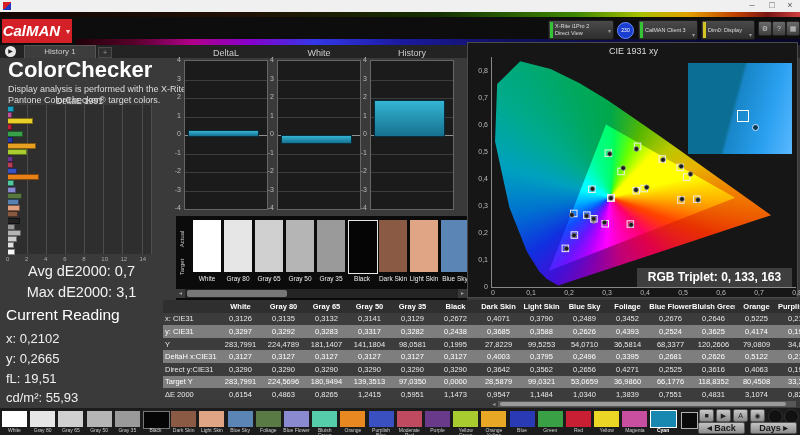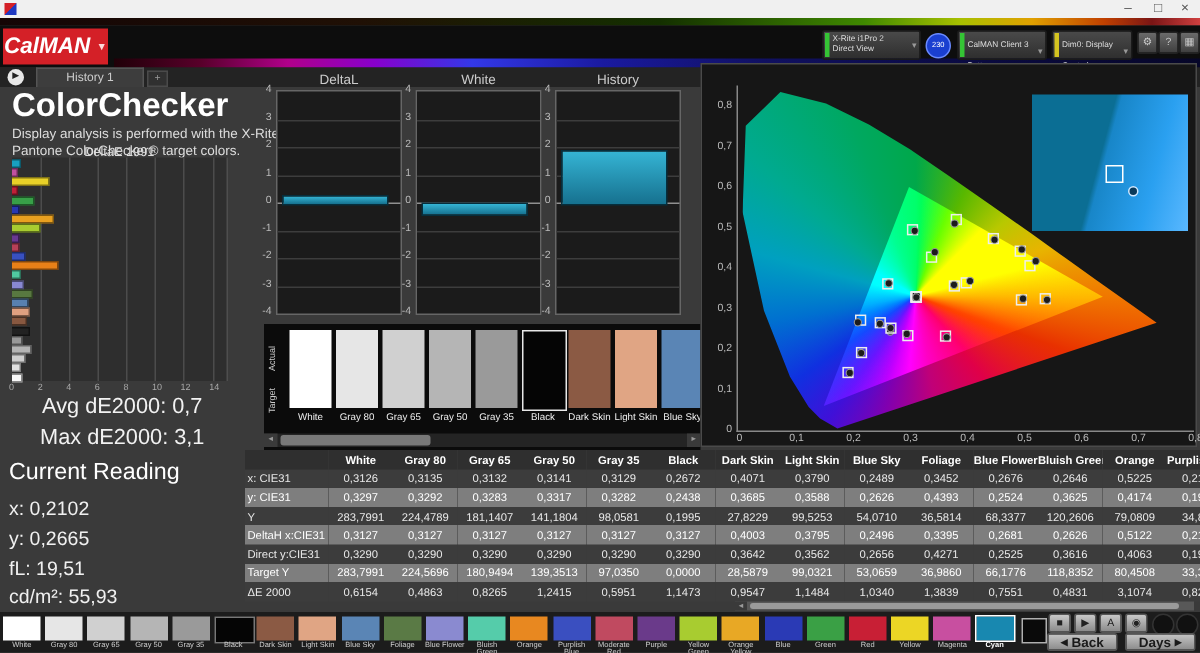--- a/index.html
+++ b/index.html
@@ -294,20 +294,21 @@
       <div class="mswlab" style="left: 264px;">Blue Sky</div>
     </div>
   <div class="hscroll" style="left:0;top:73px;width:291px;">
     <div class="scarrow" style="left:0;">◄</div>
     <div class="scarrow" style="right:0;">►</div>
     <div class="sthumb" style="left:11px;width:100px;"></div>
   </div>
 </div>
 
 <div class="abs" id="cie">
+  <div class="abs" id="cie-title">CIE 1931 xy</div>
   <div class="abs" id="cie-plot">
     <div id="horseshoe"></div>
     <div id="gamut"></div>
     <svg id="cie-svg" width="304" height="230" style="position:absolute;inset:0;">
         <rect x="115.6" y="137.8" width="6.5" height="6.5" fill="none" stroke="#eee" stroke-width="1"></rect>
         <rect x="115.8" y="137.8" width="6" height="6" fill="#000" stroke="#fff" stroke-width="1"></rect>
         <rect x="115.6" y="137.8" width="6.5" height="6.5" fill="none" stroke="#eee" stroke-width="1"></rect>
         <circle cx="119.1" cy="140.9" r="2.4" fill="#1c1c1c" stroke="#999" stroke-width="0.7"></circle>
         <rect x="115.6" y="137.8" width="6.5" height="6.5" fill="none" stroke="#eee" stroke-width="1"></rect>
         <circle cx="119.0" cy="141.2" r="2.4" fill="#1c1c1c" stroke="#999" stroke-width="0.7"></circle>
@@ -372,20 +373,21 @@
       <div class="cietick abs" style="top: 246px; left: 170px; width: 14px; text-align: center;">0,4</div>
       <div class="cietick abs" style="top: 246px; left: 208px; width: 14px; text-align: center;">0,5</div>
       <div class="cietick abs" style="top: 246px; left: 246px; width: 14px; text-align: center;">0,6</div>
       <div class="cietick abs" style="top: 246px; left: 284px; width: 14px; text-align: center;">0,7</div>
       <div class="cietick abs" style="top: 246px; left: 322px; width: 14px; text-align: center;">0,8</div>
     </div>
   <div class="abs" id="inset">
     <div class="abs" id="inset-sq"></div>
     <div class="abs" id="inset-dot"></div>
   </div>
+  <div class="abs" id="rgbbar">RGB Triplet: 0, 133, 163</div>
 </div>
 
 <div class="abs" id="tablewrap">
   <table id="dtable">
       <thead>
         <tr>
           <th style="width: 56px;"></th>
           <th style="width: 43px;">White</th>
           <th style="width: 43px;">Gray 80</th>
           <th style="width: 43px;">Gray 65</th>

